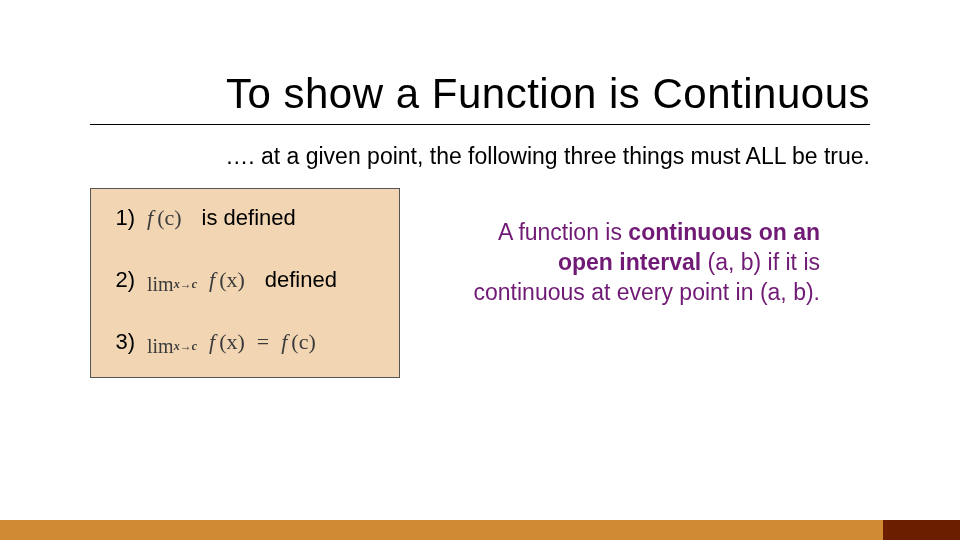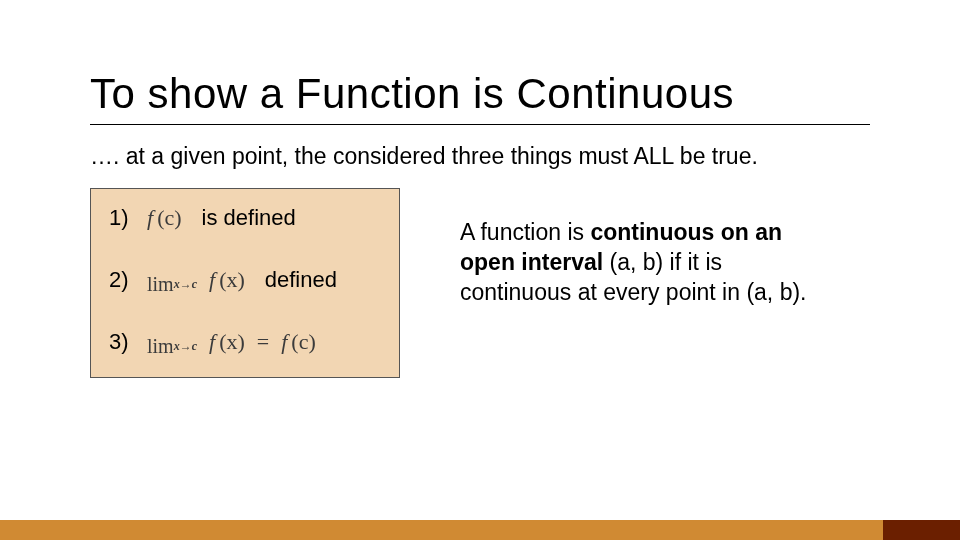--- a/index.html
+++ b/index.html
@@ -1,15 +1,15 @@
 <!DOCTYPE html>
 <html><head>
 <meta charset="utf-8">
 <style>
-  * { margin: 0; padding: 0; box-sizing: border-box; }
+  * { margin: 0; padding: 0; box-sizing: border-box; text-align: right; }
   body {
     width: 960px;
     height: 540px;
     background: #ffffff;
     font-family: "Segoe UI", "Calibri Light", Arial, sans-serif;
     position: relative;
     overflow: hidden;
   }
   .slide {
     width: 100%;
@@ -98,21 +98,21 @@
   .after {
     font-size: 22px;
     color: #000;
     margin-left: 8px;
   }
   .right {
     width: 360px;
     margin-top: 30px;
     font-size: 23px;
     line-height: 1.3;
-    color: #000000;
+    color: #701a75;
   }
   .right .para2 {
     margin-top: 42px;
   }
   .bottom-bar {
     position: absolute;
     left: 0;
     bottom: 0;
     width: 100%;
     height: 20px;
@@ -127,21 +127,21 @@
     background: #6b1f00;
   }
 </style>
 </head>
 <body>
 
 <div class="slide">
 
   <div class="title">To show a Function is Continuous</div>
   <div class="rule"></div>
-  <div class="subtitle">…. at a given point, the considered three things must ALL be true.</div>
+  <div class="subtitle">…. at a given point, the following three things must ALL be true.</div>
 
   <div class="content">
 
     <div class="left">
       <div class="box">
 
         <div class="row">
           <span class="num">1)</span>
           <span class="math">
             <span class="fn">f</span>

